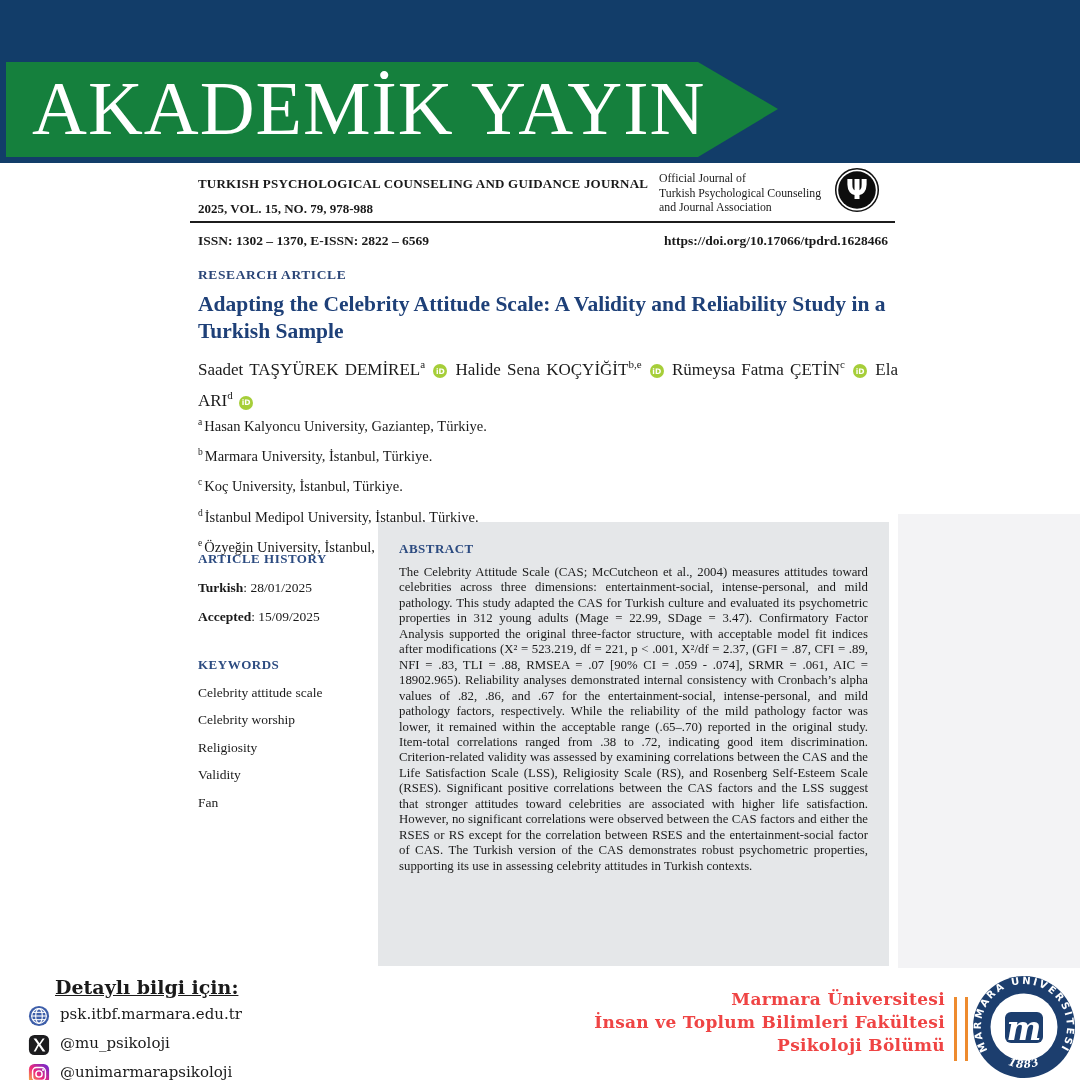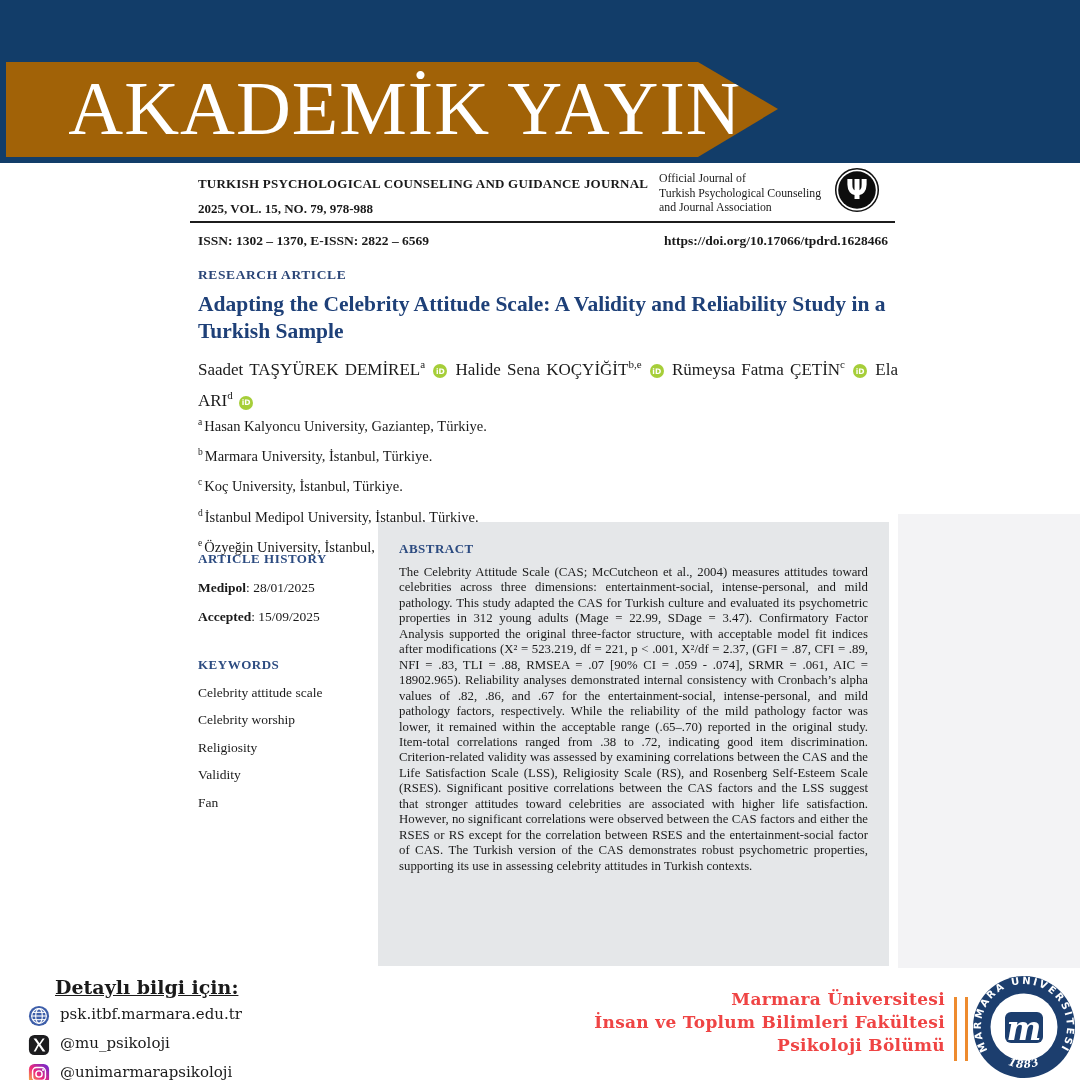--- a/index.html
+++ b/index.html
@@ -1,22 +1,22 @@
 <!DOCTYPE html>
 <html><head>
 <meta charset="utf-8">
 <style>
   html,body{margin:0;padding:0;background:#ffffff;}
   .canvas{position:relative;width:1080px;height:1080px;background:#ffffff;overflow:hidden;
           font-family:"Liberation Serif",serif;color:#1a1a1a;}
 
   
   .top-band{position:absolute;left:0;top:0;width:1080px;height:163px;background:#123d69;}
-  .arrow-banner{position:absolute;left:6px;top:62px;width:772px;height:105px;background:#a16207;
-                clip-path:polygon(0 0,692px 0,772px 47px,692px 95px,0 95px);text-align:center;}
+  .arrow-banner{position:absolute;left:6px;top:62px;width:772px;height:105px;background:#15803d;
+                clip-path:polygon(0 0,692px 0,772px 47px,692px 95px,0 95px);}
   .arrow-banner .banner-text{font-family:"Liberation Serif",serif;font-size:76px;line-height:93px;
                 color:#ffffff;padding-left:26px;letter-spacing:1px;white-space:nowrap;}
 
   
   .mast-left{position:absolute;left:198px;top:176px;width:470px;}
   .mast-name{font-size:13px;font-weight:700;letter-spacing:.2px;}
   .mast-vol{font-size:13px;font-weight:600;margin-top:9px;}
   .mast-right{position:absolute;left:659px;top:171px;width:172px;font-size:11.8px;line-height:14.6px;}
   .mast-logo{position:absolute;left:834px;top:167px;}
   .rule{position:absolute;left:190px;top:221px;width:705px;height:2px;background:#1c1c1c;}
@@ -114,21 +114,21 @@
   <div class="affils">
     <div><sup>a</sup><span>Hasan Kalyoncu University, Gaziantep, Türkiye.</span></div>
     <div><sup>b</sup><span>Marmara University, İstanbul, Türkiye.</span></div>
     <div><sup>c</sup><span>Koç University, İstanbul, Türkiye.</span></div>
     <div><sup>d</sup><span>İstanbul Medipol University, İstanbul, Türkiye.</span></div>
     <div><sup>e</sup><span>Özyeğin University, İstanbul, Türkiye.</span></div>
   </div>
 
   <div class="leftcol">
     <div class="col-heading">ARTICLE HISTORY</div>
-    <div class="hist-row"><span class="hist-label">Medipol</span><span>: 28/01/2025</span></div>
+    <div class="hist-row"><span class="hist-label">Turkish</span><span>: 28/01/2025</span></div>
     <div class="hist-row"><span class="hist-label">Accepted</span><span>: 15/09/2025</span></div>
     <div class="col-heading kw-heading">KEYWORDS</div>
     <div class="kw-item">Celebrity attitude scale</div>
     <div class="kw-item">Celebrity worship</div>
     <div class="kw-item">Religiosity</div>
     <div class="kw-item">Validity</div>
     <div class="kw-item">Fan</div>
   </div>
 
   <div class="page-edge"></div>

